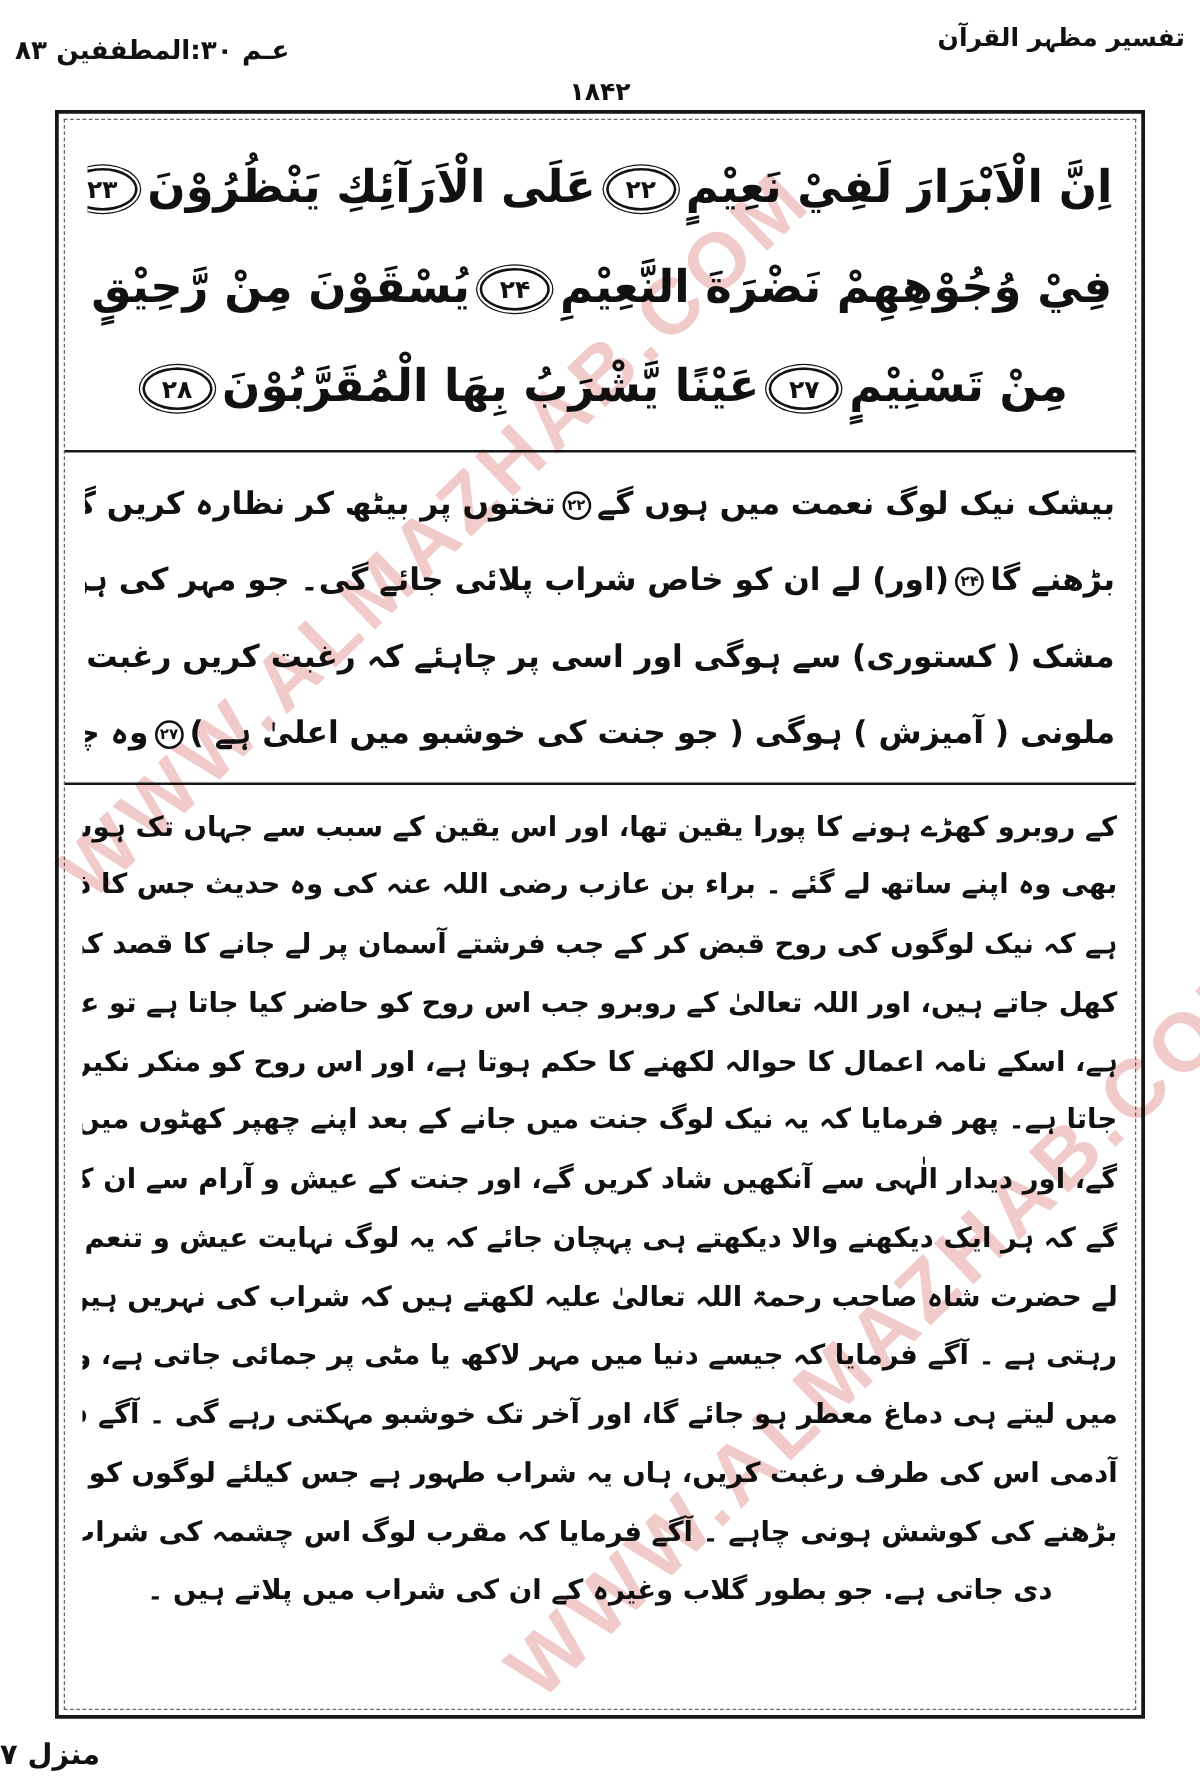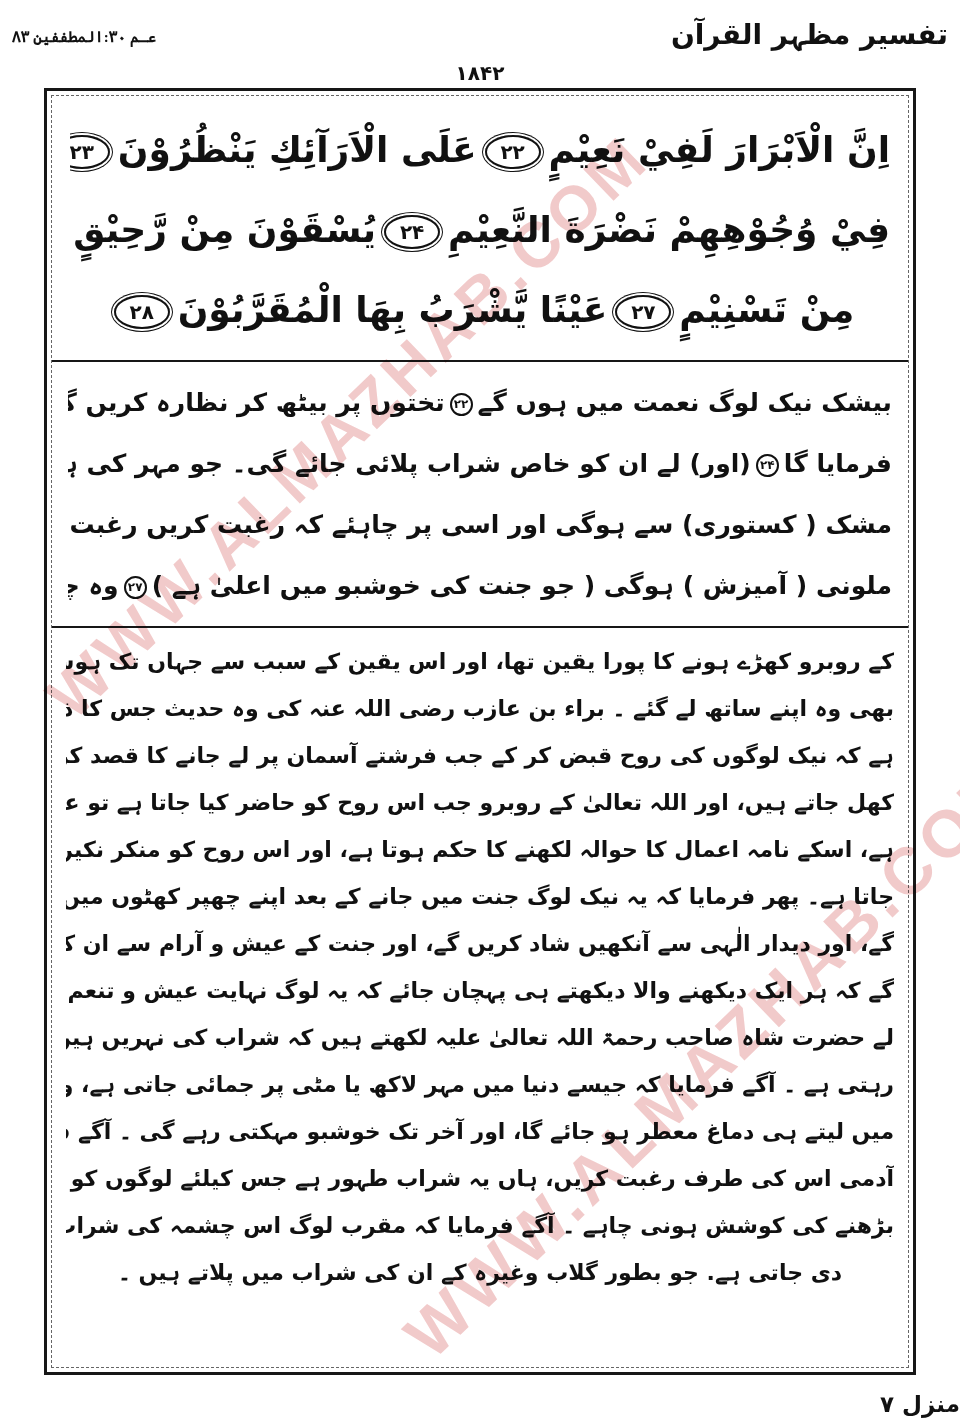--- a/index.html
+++ b/index.html
@@ -4,23 +4,23 @@
 <style>
   * { margin:0; padding:0; box-sizing:border-box; }
   html,body { background:#e8e8e8; }
   .page {
     position:relative; width:960px; height:1425px; margin:0 auto;
     background:#ffffff; overflow:hidden;
     font-family:"DejaVu Sans", sans-serif; direction:rtl; color:#111;
   }
   
   .header { position:absolute; top:0; left:0; right:0; height:86px; }
-  .hdr-title { position:absolute; right:12px; top:18px; font-size:28px; font-weight:bold; }
+  .hdr-title { position:absolute; right:12px; top:18px; font-size:20px; font-weight:bold; }
   .hdr-page  { position:absolute; left:0; right:0; top:24px; text-align:center; font-size:20px; font-weight:bold;margin-top:37px; }
-  .hdr-ref   { position:absolute; left:12px; top:28px; font-size:15px; font-weight:bold;font-family:Liberation Serif, serif; }
+  .hdr-ref   { position:absolute; left:12px; top:28px; font-size:21px; font-weight:bold; }
   
   .frame {
     position:absolute; left:44px; right:44px; top:88px; bottom:50px;
     border:3px solid #171717; background:#fff;
   }
   .frame-inner {
     position:absolute; inset:4px; border:1px dashed #666;
     display:flex; flex-direction:column;
   }
   .quran-section { border-bottom:2px solid #171717; padding:14px 18px 10px; }
@@ -48,21 +48,21 @@
   .comm-section { flex:1; padding:10px 14px; }
   .c-line {
     height:47px; line-height:47px; font-size:22px; font-weight:bold;
     text-align:justify; text-align-last:justify; overflow:hidden; white-space:nowrap;
   }
   .c-line.para-end { text-align:right; text-align-last:right; }
   .c-line.centered { text-align:right; text-align-last:center; }
   
   .footer {
     position:absolute; bottom:8px; left:0; right:0;
-    text-align:right; font-size:23px; font-weight:bold;
+    text-align:left; font-size:23px; font-weight:bold;
   }
   
   .watermark {
     position:absolute; z-index:9; pointer-events:none; direction:ltr;
     font-family:"Liberation Sans", sans-serif; font-weight:bold;
     font-size:64px; letter-spacing:5px; white-space:nowrap;
     color:#e9a9a9; opacity:0.62; mix-blend-mode:multiply;
     transform:rotate(-44deg); transform-origin:center center;
   }
   .wm-1 { left:-55px; top:390px; }
@@ -92,21 +92,21 @@
         <div class="q-line centered">
           <span>مِنْ تَسْنِيْمٍ</span><span class="ayah-q">۲۷</span><span>عَيْنًا يَّشْرَبُ بِهَا الْمُقَرَّبُوْنَ</span><span class="ayah-q">۲۸</span>
         </div>
       </div>
 
       <div class="trans-section">
         <div class="t-line">
           <span>بیشک نیک لوگ نعمت میں ہوں گے</span><span class="ayah-t">۲۲</span><span>تختوں پر بیٹھ کر نظارہ کریں گے</span>
         </div>
         <div class="t-line">
-          <span>فرمایا گا</span><span class="ayah-t">۲۴</span><span>(اور) لے ان کو خاص شراب پلائی جائے گی۔ جو مہر کی ہوئی رکھی ہے</span>
+          <span>بڑھنے گا</span><span class="ayah-t">۲۴</span><span>(اور) لے ان کو خاص شراب پلائی جائے گی۔ جو مہر کی ہوئی رکھی ہے</span>
         </div>
         <div class="t-line">
           <span>مشک ( کستوری) سے ہوگی اور اسی پر چاہئے کہ رغبت کریں رغبت کرنے والے</span>
         </div>
         <div class="t-line centered">
           <span>ملونی ( آمیزش ) ہوگی ( جو جنت کی خوشبو میں اعلیٰ ہے )</span><span class="ayah-t">۲۷</span><span>وہ چشمہ جسے خدا کے مقرب لوگ پیتے ہیں</span>
         </div>
       </div>
 
       <div class="comm-section">

